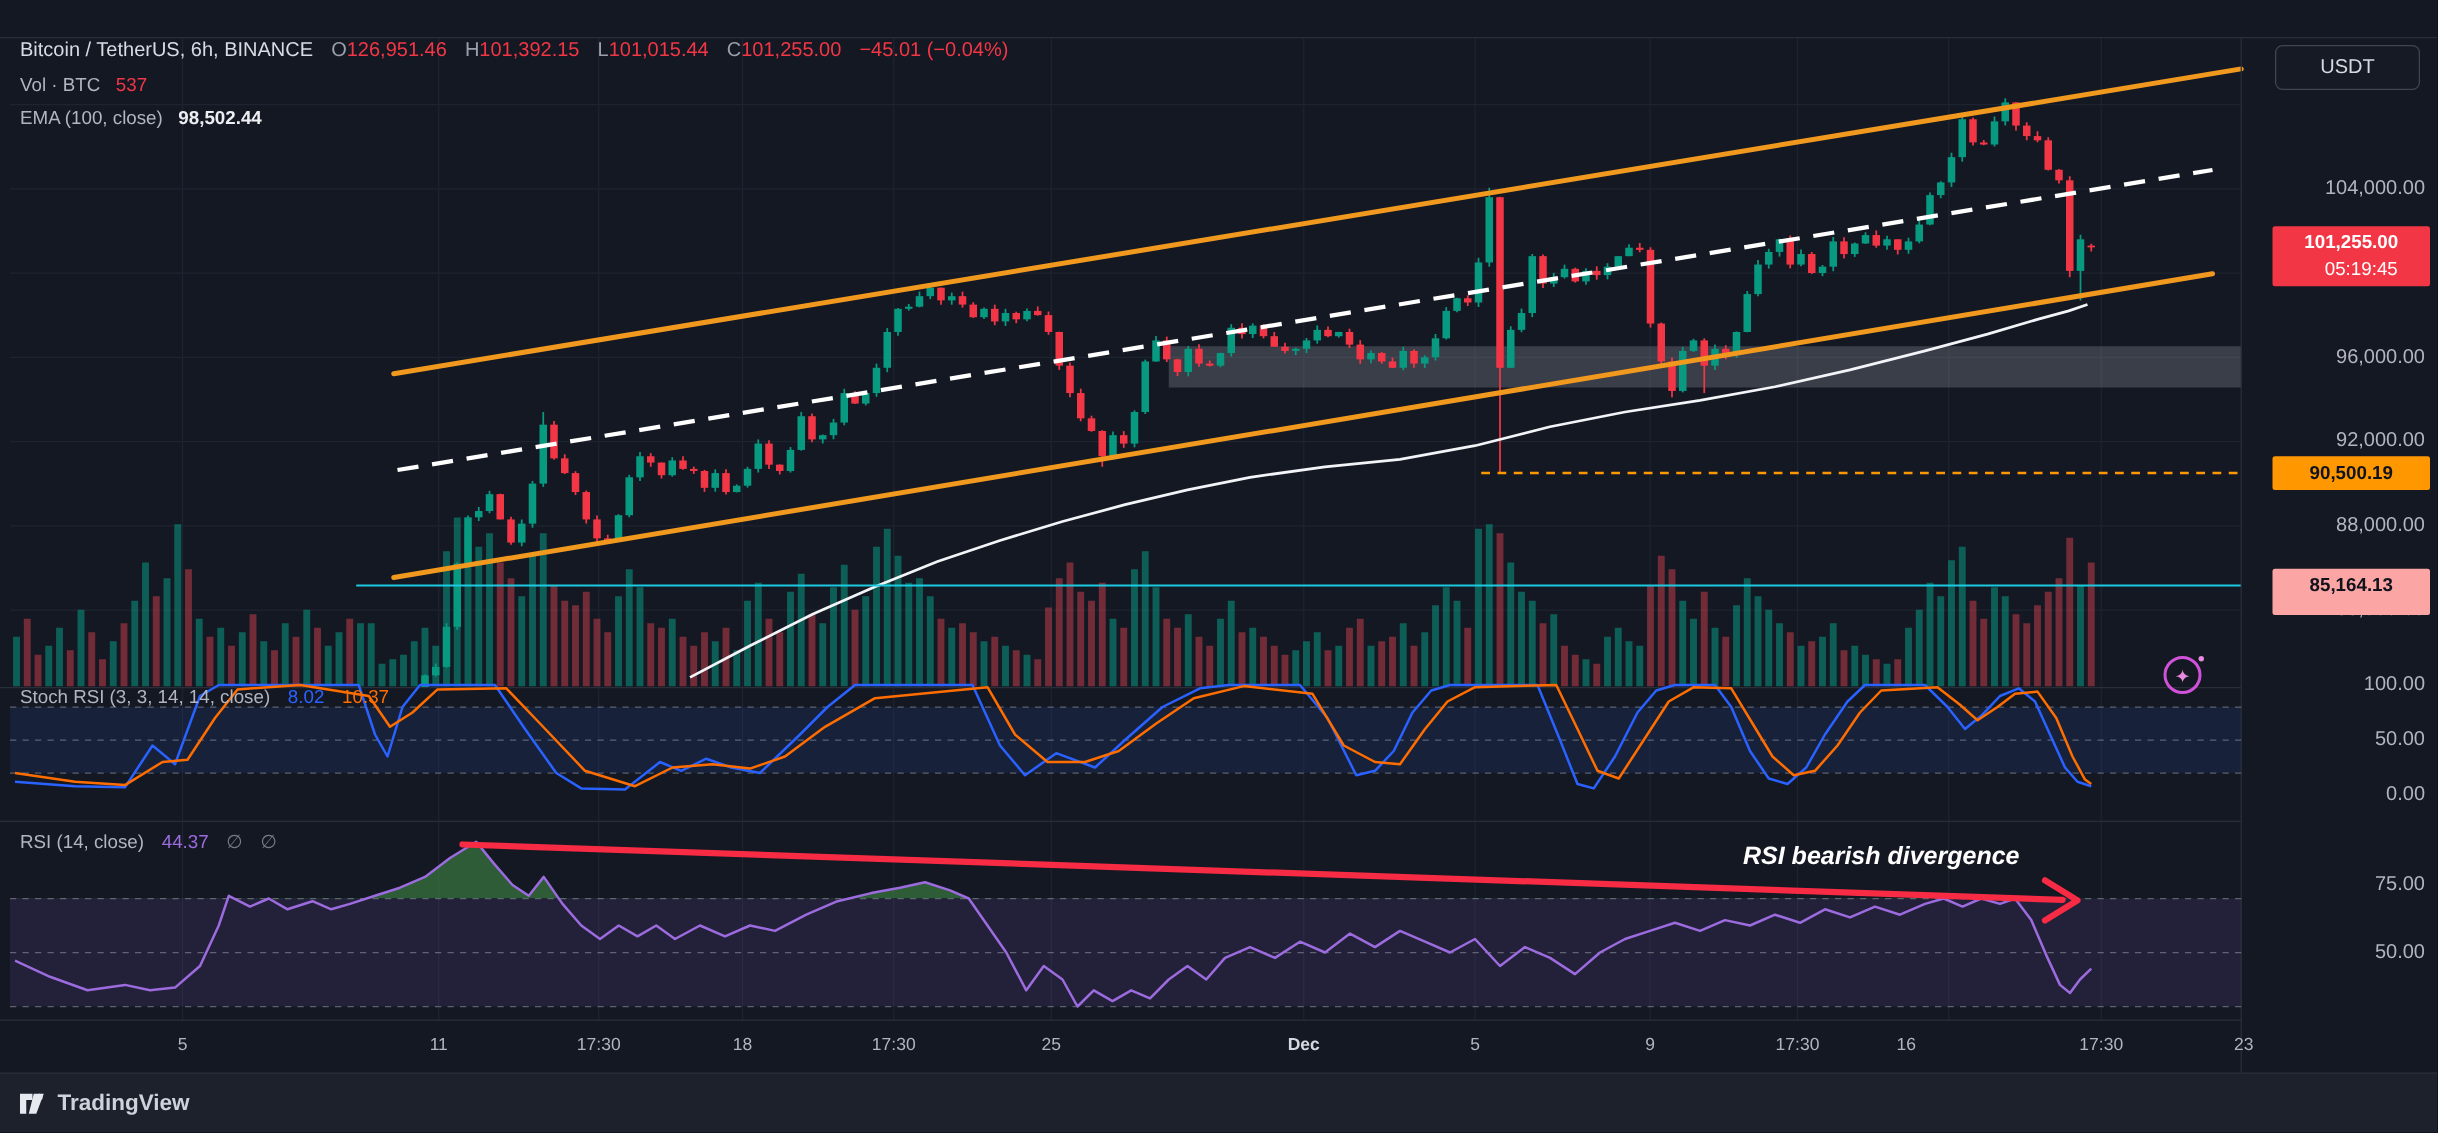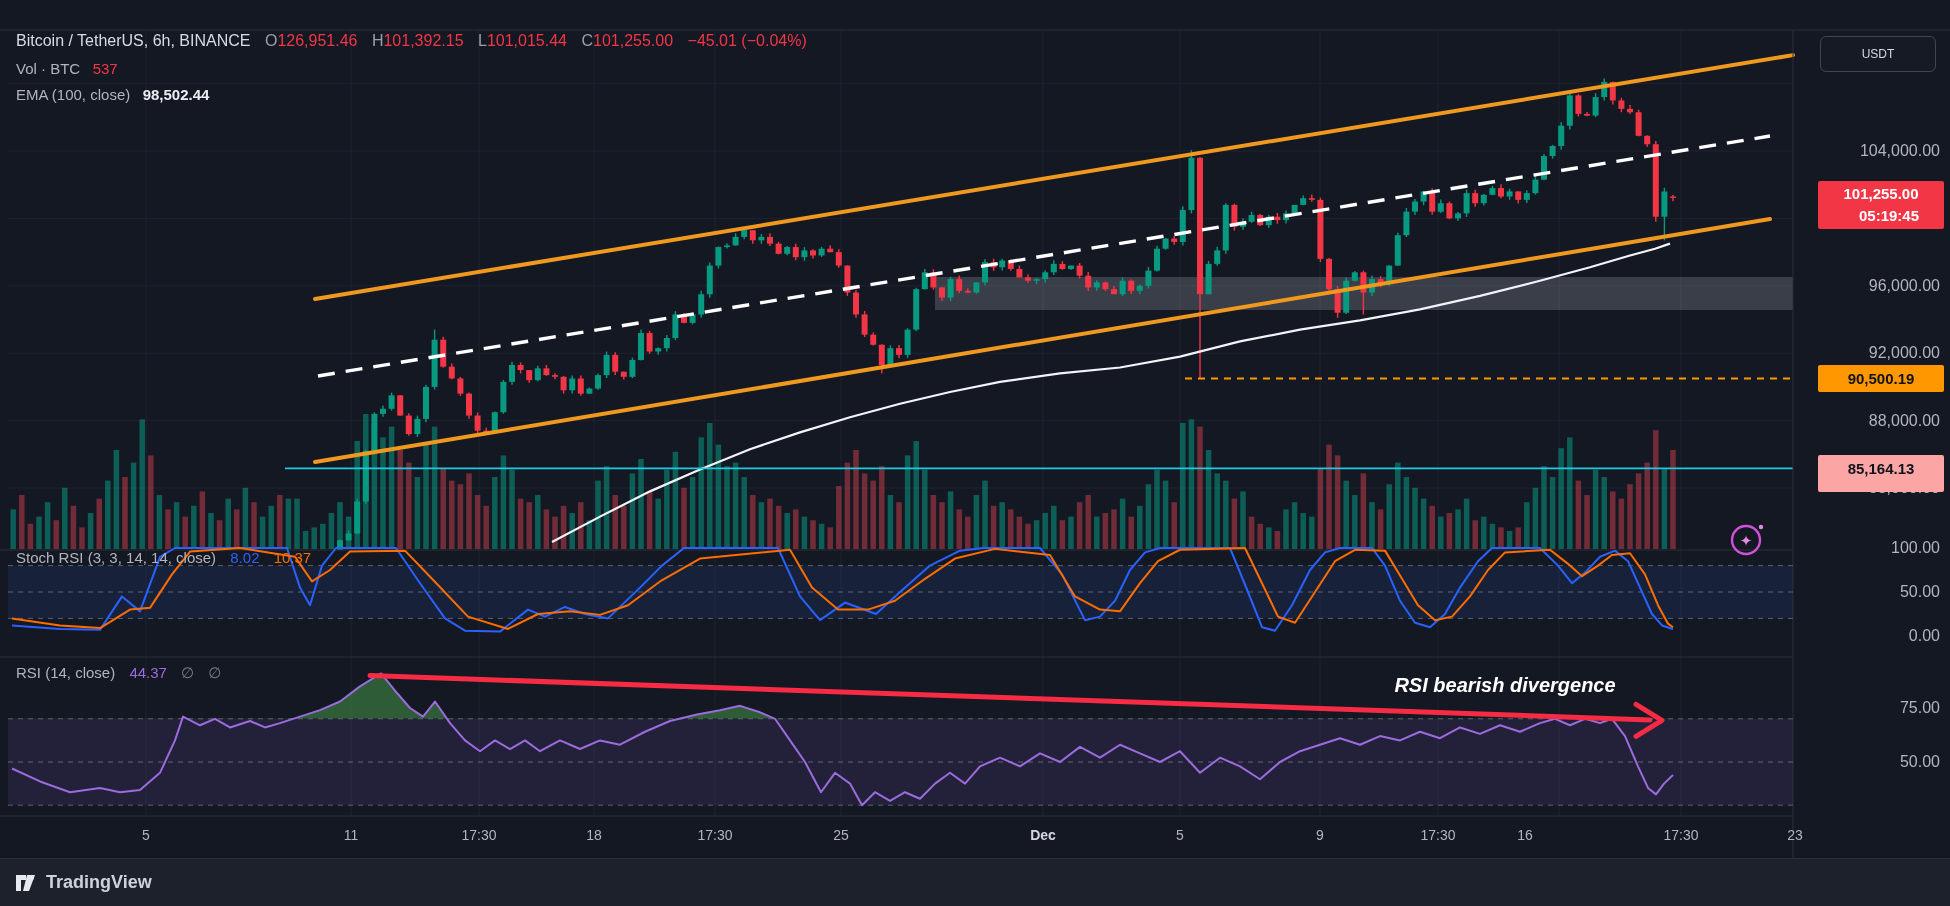--- a/index.html
+++ b/index.html
@@ -20,23 +20,23 @@
   .stoch-k{color:#2962ff;margin-left:10px;}
   .stoch-d{color:#ff6d00;margin-left:10px;}
   .rsi-v{color:#9c6bde;margin-left:10px;}
   .rsi-empty{color:#787b86;margin-left:10px;}
   .axis-label{position:absolute;left:1802px;width:138px;text-align:right;color:#b2b5be;
               font-size:16px;transform:translateY(-50%);}
   .time-label{position:absolute;top:827px;transform:translateX(-50%);color:#b2b5be;font-size:14px;}
   .time-label.month{font-weight:700;color:#d5d8e0;}
   .badge{position:absolute;left:1818px;width:126px;border-radius:2px;text-align:center;
          font-weight:700;font-size:15px;}
-  .badge .sub{font-weight:700;padding-left:16px;}
+  .badge .sub{font-weight:400;padding-left:16px;}
   .usdt-btn{position:absolute;right:14px;top:36px;width:114px;height:34px;border:1px solid #40454f;
-            border-radius:6px;color:#d5d9e0;font-size:12px;line-height:34px;text-align:center;background:#161a25;cursor:pointer;}
+            border-radius:6px;color:#d5d9e0;font-size:16px;line-height:34px;text-align:center;background:#161a25;cursor:pointer;}
   .annotation{position:absolute;left:1360px;top:674px;width:290px;text-align:center;color:#fff;
               font-size:20px;font-weight:700;font-style:italic;}
   .footer{position:absolute;left:0;top:858px;width:100%;height:48px;background:#1d212c;border-top:1px solid #2a2e39;box-sizing:border-box;}
   .brand{position:absolute;left:46px;top:13px;color:#cdd2db;font-size:18px;font-weight:700;}
 </style>
 </head>
 <body>
 
 <div id="root">
 

